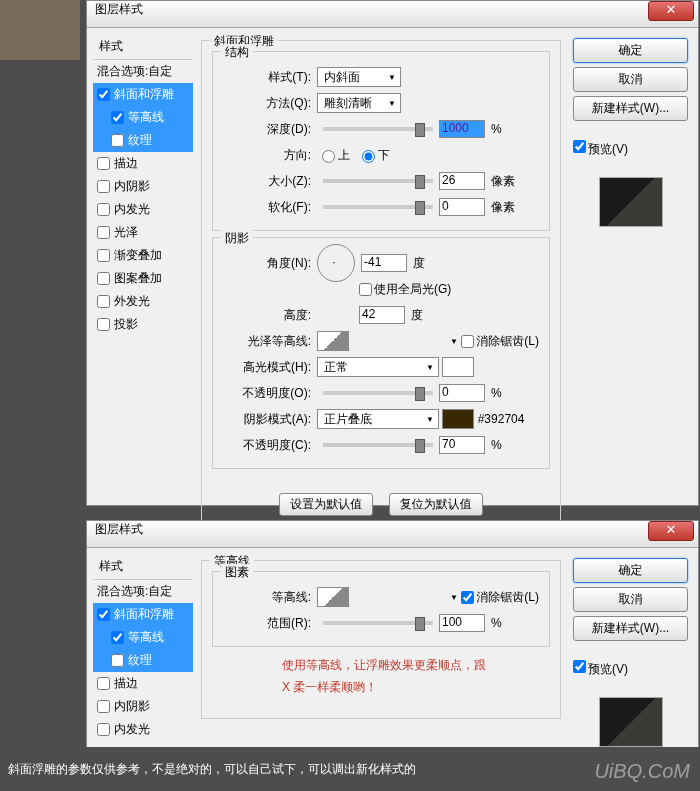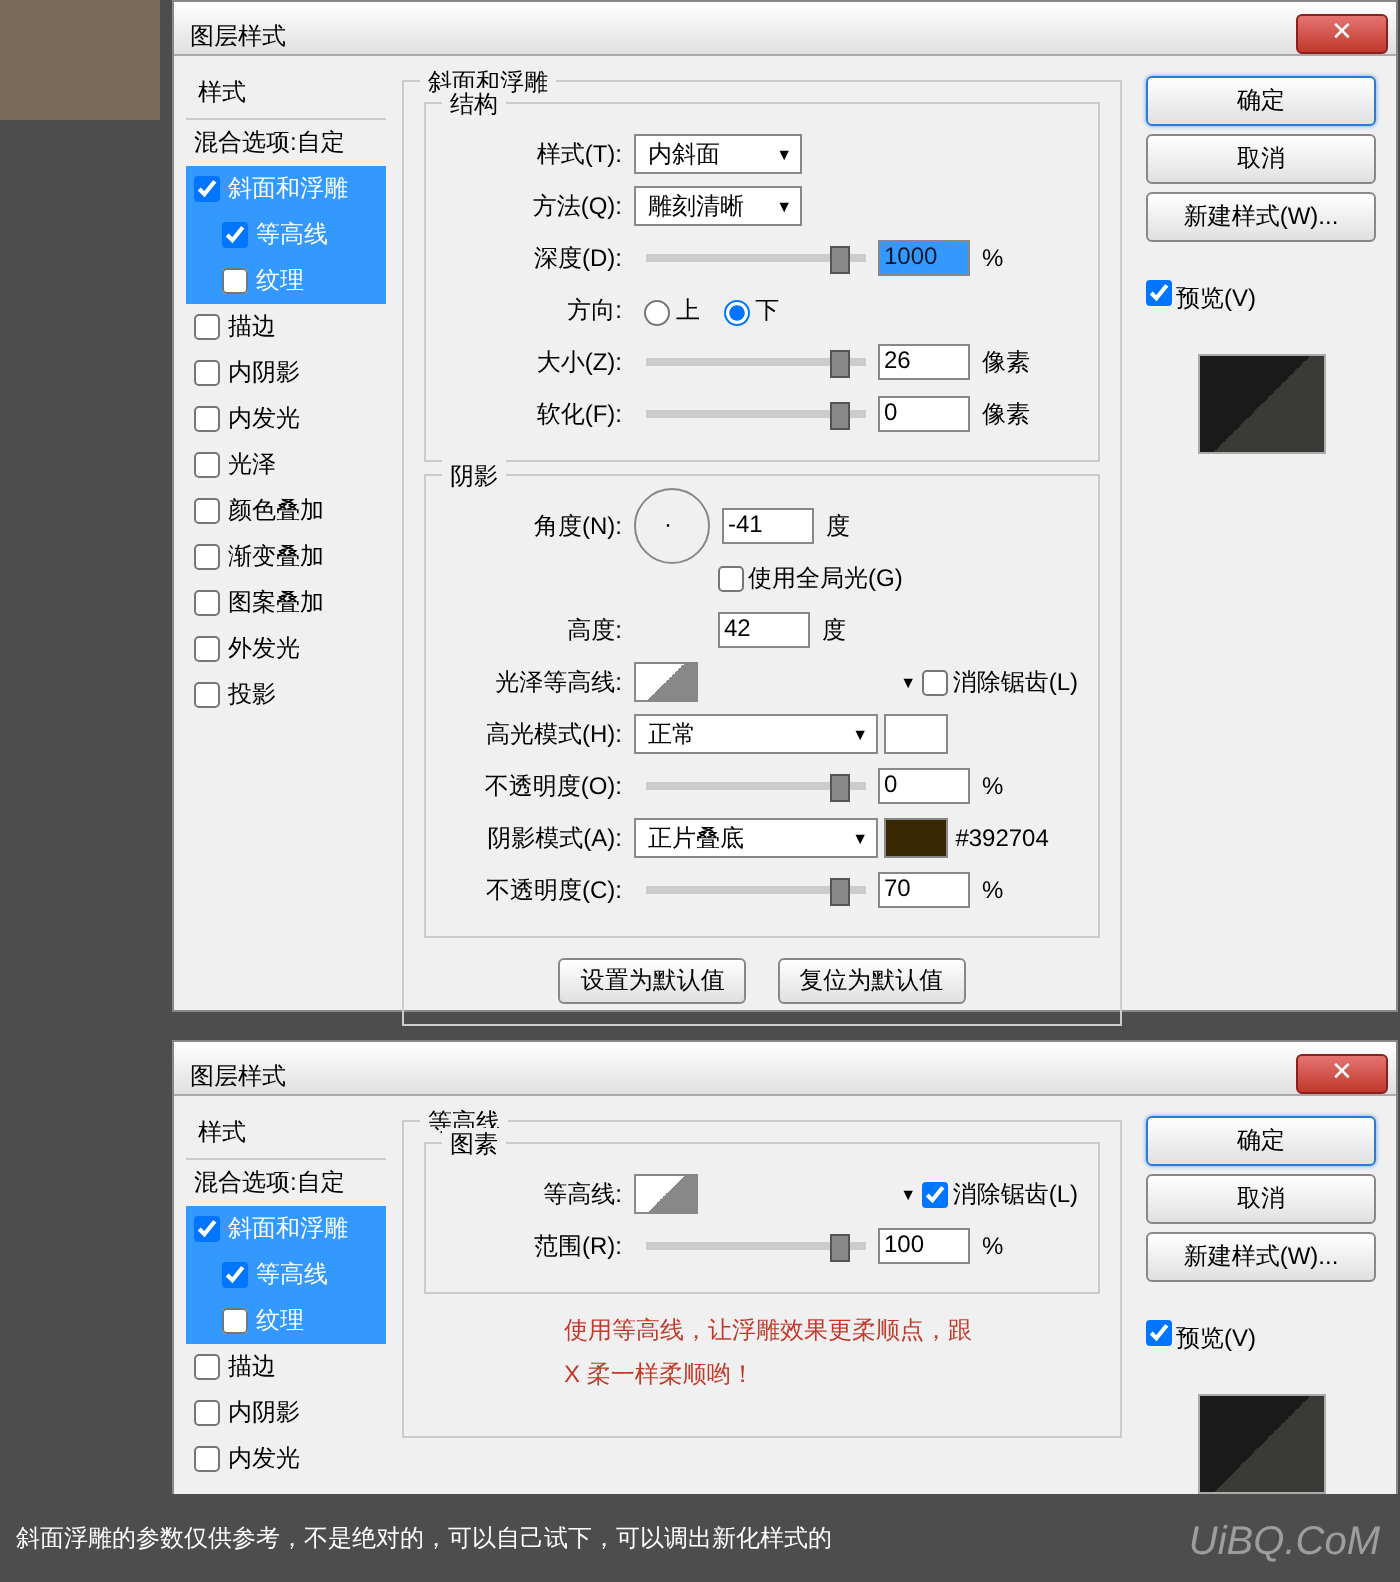--- a/index.html
+++ b/index.html
@@ -1,53 +1,53 @@
 <!DOCTYPE html>
 <html><head>
 <meta charset="utf-8">
 <style>
 body{margin:0;font-family:"Microsoft YaHei",SimSun,sans-serif;font-size:12px;background:#4d4d4d;width:700px;height:791px;position:relative;overflow:hidden}
 .dialog{position:absolute;background:#f0f0f0;border:1px solid #888}
-.titlebar{height:26px;background:linear-gradient(#fff,#e0e0e0);border-bottom:1px solid #aaa;display:flex;align-items:flex-end;padding:0 4px}
+.titlebar{height:26px;background:linear-gradient(#fff,#e0e0e0);border-bottom:1px solid #aaa;display:flex;align-items:flex-start;padding:0 4px}
 .titlebar-text{flex:1;padding-left:4px}
 .closebtn{width:44px;height:18px;background:linear-gradient(#e57373,#c0392b);border:1px solid #8b2020;border-radius:3px;color:#fff;text-align:center;line-height:16px;font-size:13px}
 .dialog-body{display:flex;padding:6px}
 .sidebar{width:100px}
 .sidebar-header{padding:4px 6px;border-bottom:1px solid #ccc}
 .opt{display:flex;align-items:center;padding:3px 4px;white-space:nowrap}
 .opt input{margin:0 4px 0 0}
 .opt.sel{background:#3399ff;color:#fff}
 .opt.indent{padding-left:18px}
 .main{flex:1;padding:0 8px}
 .groupbox{position:relative;border:1px solid #ccc;margin:6px 0;padding:10px 10px 8px}
 .groupbox-title{position:absolute;top:-8px;left:8px;background:#f0f0f0;padding:0 4px}
 .row{display:flex;align-items:center;margin:4px 0;height:22px}
 .lab{width:88px;text-align:right;padding-right:6px}
 .sel-box{display:inline-flex;align-items:center;border:1px solid #888;background:#fff;height:18px;padding:0 4px 0 6px;min-width:72px}
 .tri{margin-left:auto;font-size:8px}
 .slider{display:inline-block;width:110px;height:4px;background:#ccc;position:relative;margin:0 6px;vertical-align:middle}
 .slider::after{content:"";position:absolute;right:8px;top:-4px;width:8px;height:12px;background:#888;border:1px solid #555}
 .num{width:40px;height:16px;border:1px solid #888;background:#fff;padding:0 2px;text-align:left;font-size:12px}
-.num.hl{background:#3399ff;color:#0f172a}
+.num.hl{background:#3399ff;color:#4c1d95}
 .unit{margin-left:6px}
 .rightpanel{width:115px;padding:0 4px}
 .btn{display:block;border:1px solid #888;background:linear-gradient(#fff,#e0e0e0);text-align:center;padding:3px 4px;margin:4px 0;border-radius:3px;font-size:12px}
 .btn.primary{border:1px solid #2a7ad6;box-shadow:0 0 2px #5aa0f0}
 .preview-row{margin:19px 0}
 .swatch{width:62px;height:48px;border:1px solid #aaa;background:linear-gradient(135deg,#1a1a1a 50%,#3a3a36 50%);margin:4px auto}
 .anglewidget{width:36px;height:36px;border:1px solid #888;border-radius:50%;display:inline-block;position:relative;vertical-align:middle;margin-right:6px}
 .anglewidget::after{content:"·";position:absolute;left:14px;top:10px}
 .note{color:#c0392b;margin-left:4px}
 .note2{color:#c0392b;margin:8px 0 12px 70px;line-height:1.8}
 .footer{position:absolute;left:0;right:0;bottom:0;height:44px;display:flex;align-items:center;color:#fff;padding:0 8px;background:#4d4d4d}
 .watermark{position:absolute;right:10px;bottom:8px;color:rgba(255,255,255,0.45);font-size:20px;font-style:italic}
 .small-swatch{display:inline-block;width:30px;height:18px;border:1px solid #888;vertical-align:middle}
 .chk{margin:0 2px 0 0}
 .btnrow{text-align:center;margin-top:8px}
-.btn-inline{display:inline-block;border:1px solid #888;background:linear-gradient(#fff,#e0e0e0);padding:2px 10px;margin:2px 6px;border-radius:3px}
+.btn-inline{display:inline-block;border:1px solid #888;background:linear-gradient(#fff,#e0e0e0);padding:2px 10px;margin:16px 6px;border-radius:3px}
 .bgthumb{position:absolute;left:0;top:0;width:80px;height:60px;background:#7a6a5a}
 </style>
 </head>
 <body>
 
 <div class="bgthumb"></div>
 
 <div class="dialog" style="left:86px;top:0;width:611px;height:504px">
   <div class="titlebar">
     <span class="titlebar-text">图层样式</span>
@@ -77,24 +77,20 @@
           <input type="checkbox" class="chk" style="">
           <span>内阴影</span>
         </div>
       <div class="opt">
           <input type="checkbox" class="chk" style="">
           <span>内发光</span>
         </div>
       <div class="opt">
           <input type="checkbox" class="chk" style="">
           <span>光泽</span>
-        </div>
-      <div class="opt">
-          <input type="checkbox" class="chk" style="">
-          <span>颜色叠加</span>
         </div>
       <div class="opt">
           <input type="checkbox" class="chk" style="">
           <span>渐变叠加</span>
         </div>
       <div class="opt">
           <input type="checkbox" class="chk" style="">
           <span>图案叠加</span>
         </div>
       <div class="opt">

